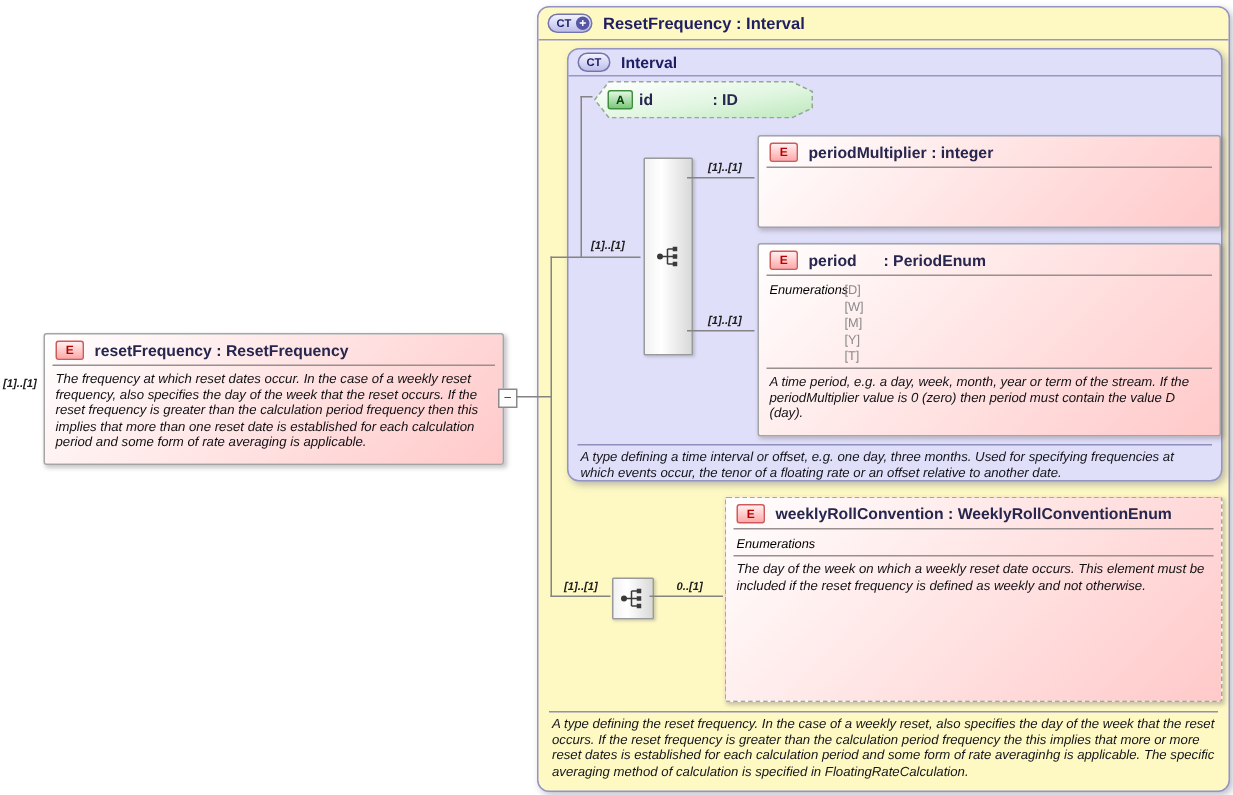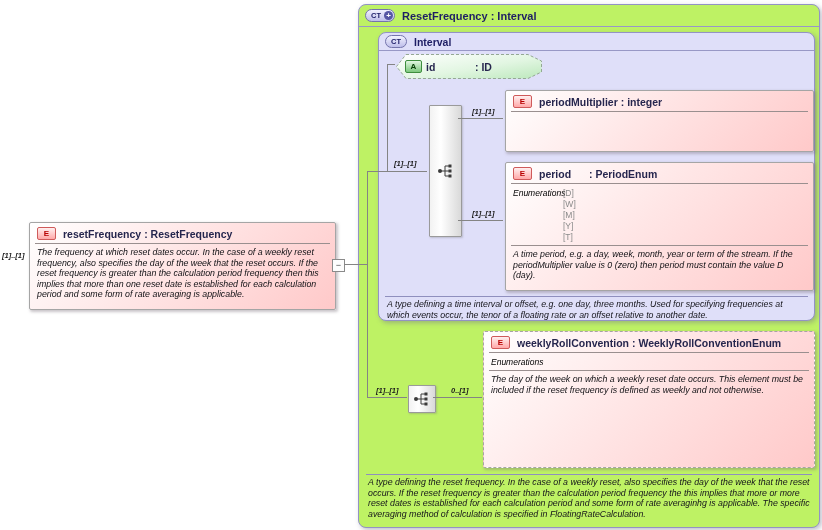--- a/index.html
+++ b/index.html
@@ -88,21 +88,21 @@
       <span class="el-type">: ResetFrequency</span>
     </div>
     <div class="sep"></div>
     <div class="annot">The frequency at which reset dates occur. In the case of a weekly reset frequency, also specifies the day of the week that the reset occurs. If the reset frequency is greater than the calculation period frequency then this implies that more than one reset date is established for each calculation period and some form of rate averaging is applicable.</div>
   </div>
 
   <div class="handle" style="left:332px;top:259px;">
     <span>−</span>
   </div>
 
-  <div class="panel" style="left:358px;top:4px;width:460px;height:522px;background:#bef264;">
+  <div class="panel" style="left:358px;top:4px;width:460px;height:522px;background:#fef9c3;">
 
     <div class="panel-header" style="height:21px;">
       <span class="badge-ct ct-plus" style="margin-left:6px;">
         <span>CT</span>
         <span class="plus-circle">+</span>
       </span>
       <span class="panel-title" style="margin-left:7px;">ResetFrequency : Interval</span>
     </div>
 
     <div class="panel" style="left:19px;top:27px;width:435px;height:287px;background:#dfdff9;">

